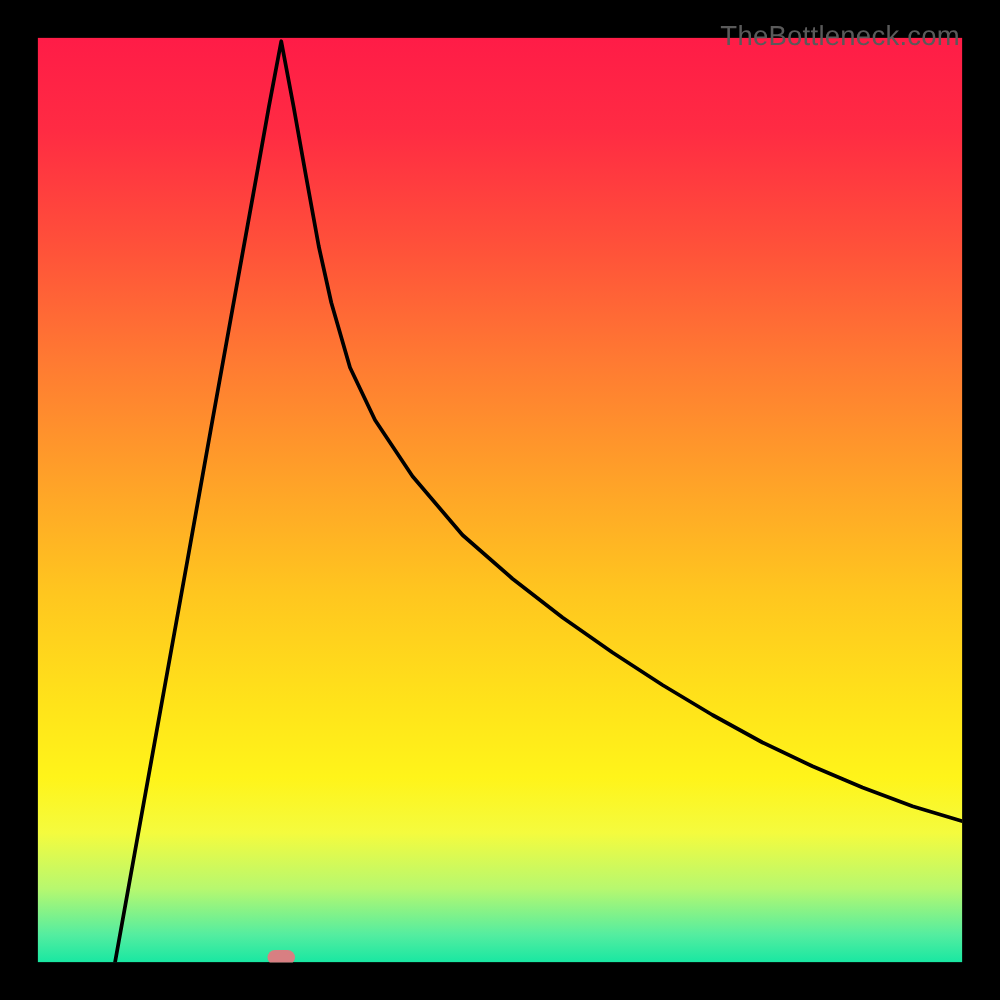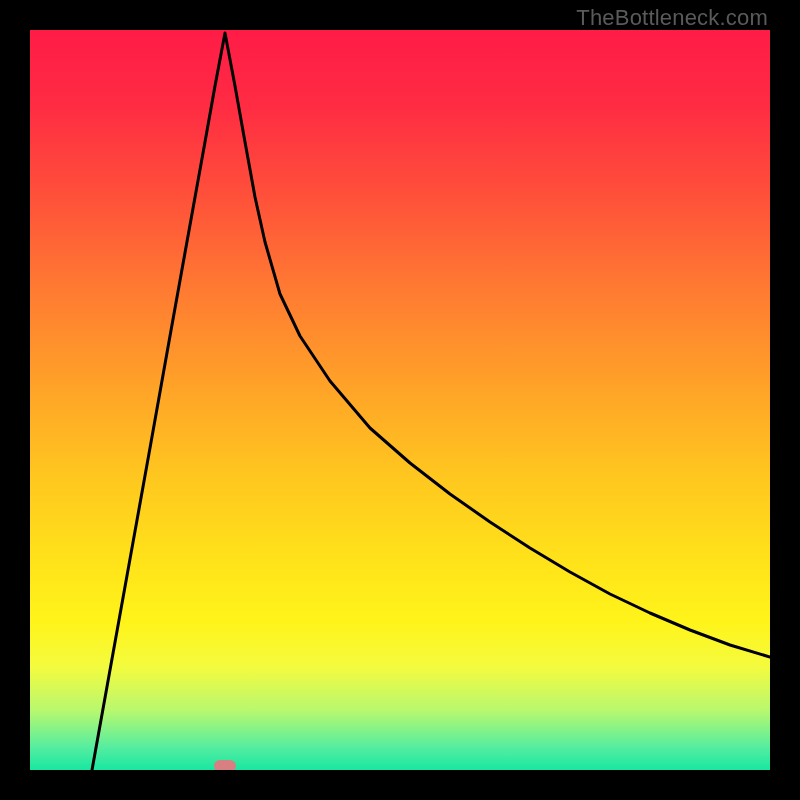--- a/index.html
+++ b/index.html
@@ -27,21 +27,21 @@
   }
   .gradient-bg {
     position: absolute;
     left: 0;
     top: 0;
     width: 100%;
     height: 100%;
   }
   .watermark {
     position: absolute;
-    top: 5px;
+    top: 16px;
     right: 32px;
     color: #5a5a5a;
     font-size: 22px;
     font-weight: 500;
     letter-spacing: 0.2px;
   }
   svg.curve-layer {
     position: absolute;
     left: 0;
     top: 0;

